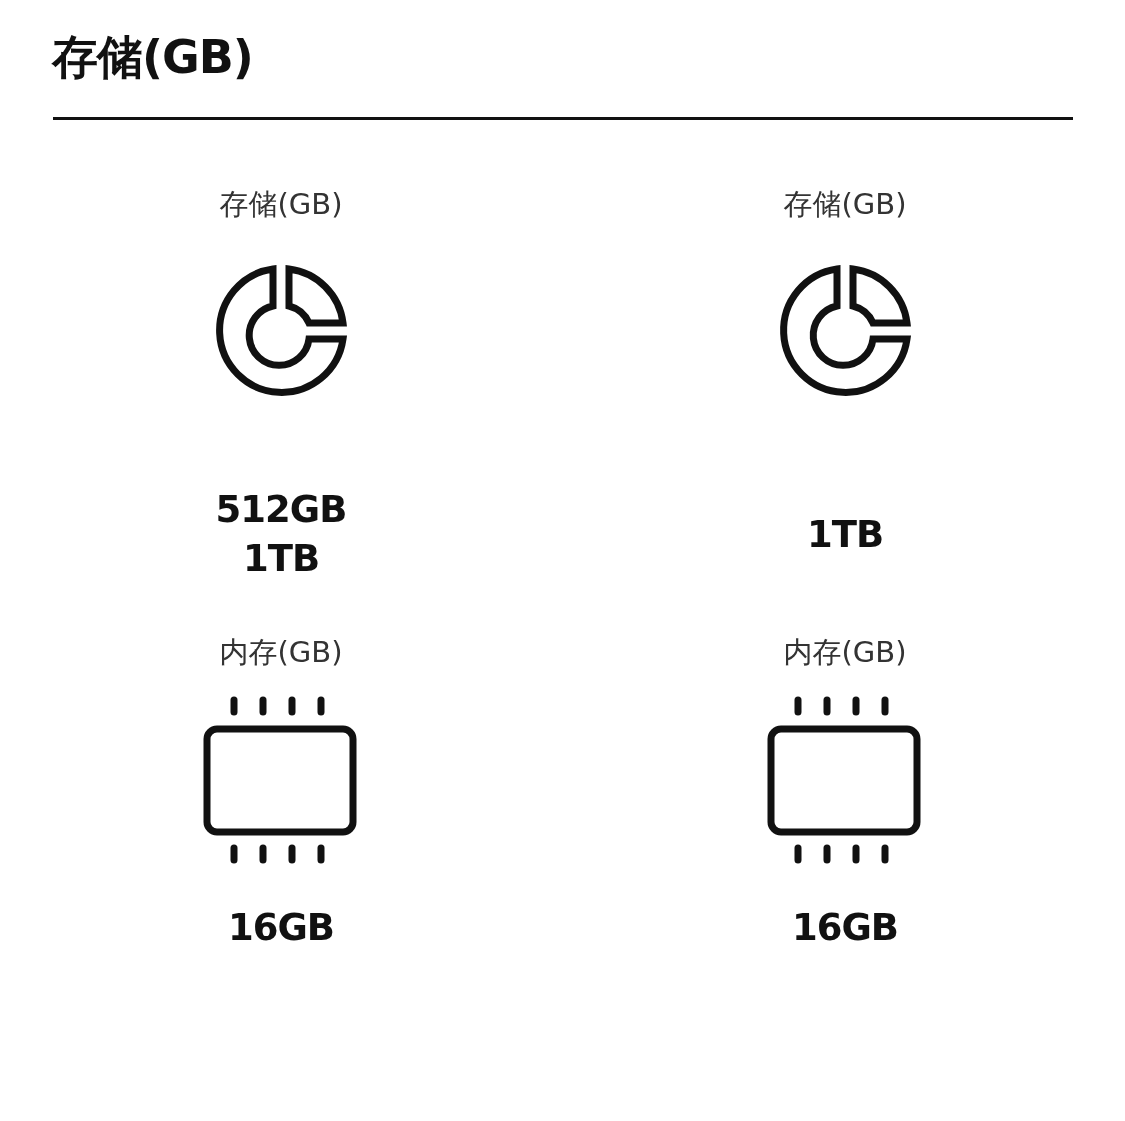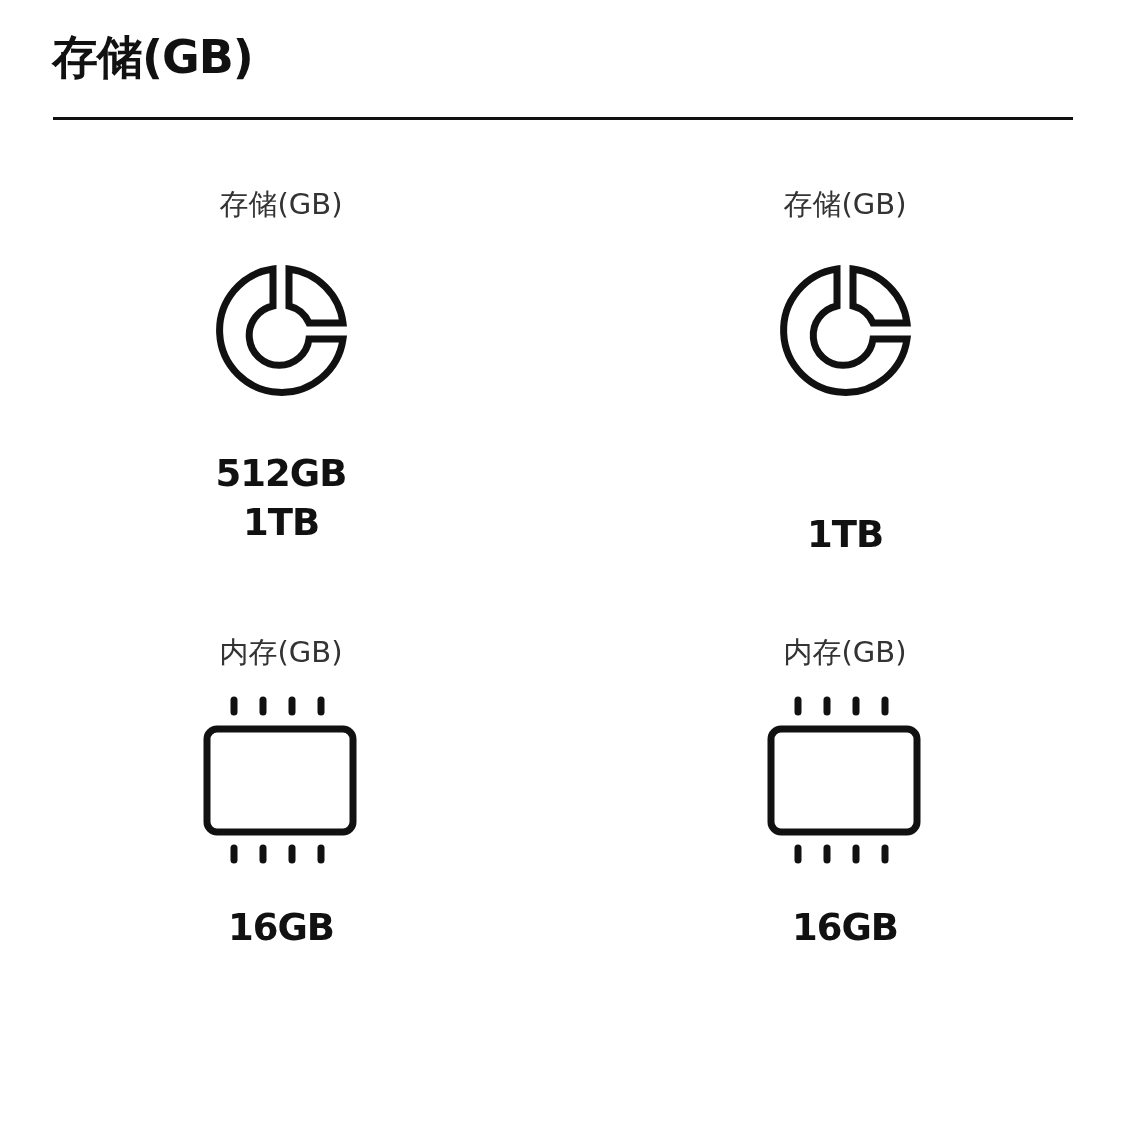--- a/index.html
+++ b/index.html
@@ -24,21 +24,21 @@
 
 <div class="title">存储(GB)</div>
 <div class="divider"></div>
 
 <div class="col" style="left:131px; top:190px;">
   <div class="label">存储(GB)</div>
   <svg width="180" height="180" viewBox="0 0 180 180" style="margin-top:22px;">
     <path d="M82 28 A62 62 0 1 0 152 98 L118 98 A30 30 0 1 1 82 65 Z" fill="none" stroke="#111" stroke-width="7" stroke-linejoin="miter"></path>
     <path d="M98 28 A62 62 0 0 1 152 82 L118 82 A30 30 0 0 0 98 65 Z" fill="none" stroke="#111" stroke-width="7" stroke-linejoin="miter"></path>
   </svg>
-  <div style="margin-top:28px;">
+  <div style="margin-top:64px;">
     <div class="value">512GB</div>
     <div class="value">1TB</div>
   </div>
 </div>
 
 <div class="col" style="left:695px; top:190px;">
   <div class="label">存储(GB)</div>
   <svg width="180" height="180" viewBox="0 0 180 180" style="margin-top:22px;">
     <path d="M82 28 A62 62 0 1 0 152 98 L118 98 A30 30 0 1 1 82 65 Z" fill="none" stroke="#111" stroke-width="7" stroke-linejoin="miter"></path>
     <path d="M98 28 A62 62 0 0 1 152 82 L118 82 A30 30 0 0 0 98 65 Z" fill="none" stroke="#111" stroke-width="7" stroke-linejoin="miter"></path>

